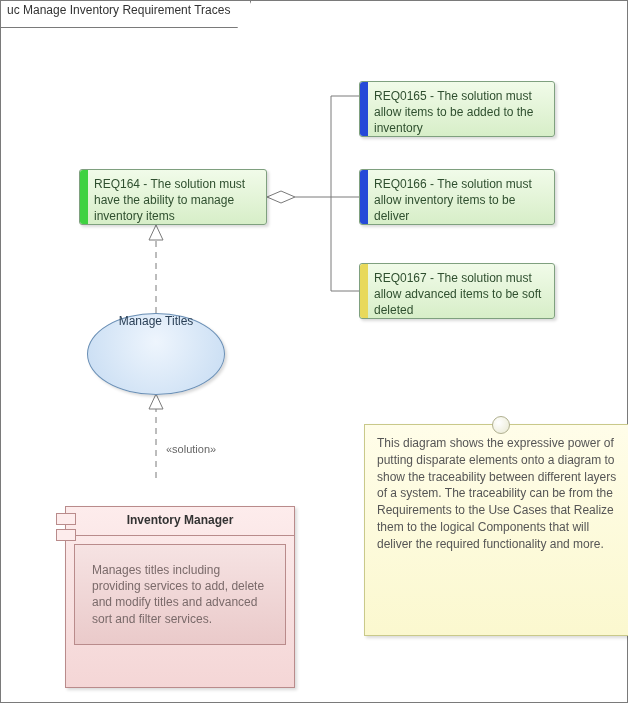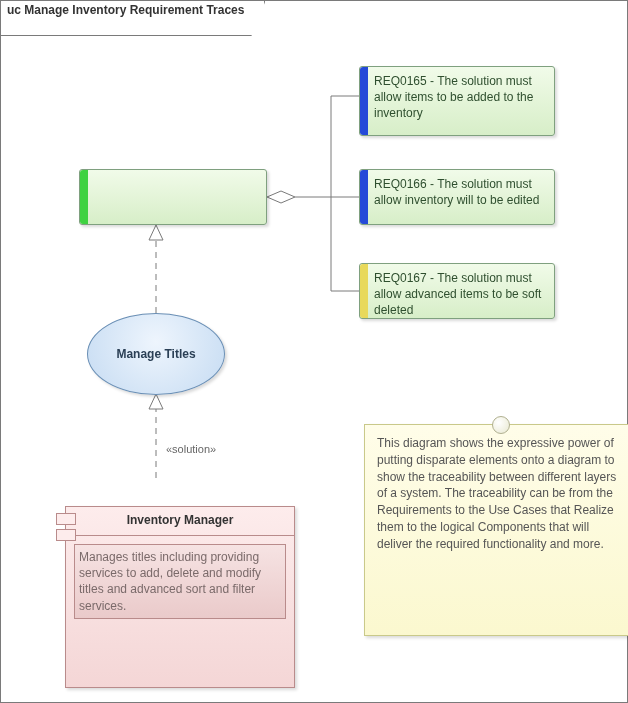--- a/index.html
+++ b/index.html
@@ -1,30 +1,30 @@
 <!DOCTYPE html>
 <html><head>
 <meta charset="utf-8">
 <style>
   html,body{margin:0;padding:0;font-family:"Segoe UI",Arial,sans-serif;font-size:12px;color:#333;background:#fff}
   .frame{position:relative;box-sizing:border-box;width:628px;height:703px;border:1px solid #7a7a7a}
-  .frame-tab{position:absolute;top:0;left:0;height:22px;padding:2px 20px 10px 6px;border-right:1px solid #7a7a7a;border-bottom:1px solid #7a7a7a;background:#fff;font-weight:bold;font-size:12px;
+  .frame-tab{position:absolute;top:0;left:0;height:22px;padding:2px 20px 2px 6px;border-right:1px solid #7a7a7a;border-bottom:1px solid #7a7a7a;background:#fff;font-weight:normal;font-size:12px;
     clip-path:polygon(0 0,100% 0,calc(100% - 14px) 100%,0 100%)}
   .req{position:absolute;box-sizing:border-box;border:1px solid #7fa07f;border-radius:3px;
     background:linear-gradient(to bottom,#f1fbe9,#d7eec8);padding:6px 8px 6px 14px;font-size:12px;line-height:1.35;color:#2f4f2f;
     box-shadow:2px 2px 3px rgba(0,0,0,.15)}
   .req .bar{position:absolute;top:0;left:0;bottom:0;width:8px;border-top-left-radius:3px;border-bottom-left-radius:3px}
   .usecase{position:absolute;box-sizing:border-box;border:1px solid #6a8fb5;border-radius:50%;
-    background:radial-gradient(circle at 50% 35%,#eef5fd,#c5dbf2);display:flex;align-items:center;justify-content:center;
-    font-weight:bold;color:#2a3f55;box-shadow:2px 2px 3px rgba(0,0,0,.15)}
+    background:radial-gradient(circle at 50% 35%,#eef5fd,#c5dbf2);display:flex;justify-content:center;
+    font-weight:normal;color:#2a3f55;box-shadow:2px 2px 3px rgba(0,0,0,.15)}
   .component{position:absolute;box-sizing:border-box;border:1px solid #b98b8b;
     background:linear-gradient(to bottom,#fdecec,#f4d6d6);box-shadow:2px 2px 3px rgba(0,0,0,.15)}
   .component .title{font-weight:bold;text-align:center;padding:6px 6px 8px;border-bottom:1px solid #b98b8b;position:relative}
   .component .lug{position:absolute;width:18px;height:10px;border:1px solid #b98b8b;background:#fdecec;left:-10px}
-  .component .body{margin:8px;padding:4px;border:1px solid #b98b8b;background:linear-gradient(to bottom,#f6e3e3,#eacaca);font-size:12px;color:#7a6a6a;line-height:1.35}
+  .component .body{margin:8px;padding:17px;border:1px solid #b98b8b;background:linear-gradient(to bottom,#f6e3e3,#eacaca);font-size:12px;color:#7a6a6a;line-height:1.35}
   .note{position:absolute;box-sizing:border-box;border:1px solid #c9c98a;background:linear-gradient(to bottom,#fffde9,#fbf8cf);
     padding:10px 12px;font-size:12px;line-height:1.4;color:#555;box-shadow:2px 2px 3px rgba(0,0,0,.15)}
   .pin{position:absolute;width:16px;height:16px;border:1px solid #b0b090;border-radius:50%;
     background:radial-gradient(circle at 35% 35%,#fff,#e8e8d0);top:-9px;left:50%;margin-left:-8px}
   .stereo{position:absolute;font-size:11px;color:#666}
   svg.conn{position:absolute;top:0;left:0;pointer-events:none}
 </style>
 </head>
 <body>
 
@@ -50,30 +50,31 @@
     </g>
 
     <g>
       <line x1="155" y1="477" x2="155" y2="408" stroke="#7a7a7a" stroke-dasharray="6,5"></line>
       <polygon points="155,393 148,408 162,408" fill="#fff" stroke="#7a7a7a"></polygon>
     </g>
   </svg>
 
   <div class="req" style="top:168px;left:78px;width:188px;height:56px">
     <div class="bar" style="background:#3fd241"></div>
+    <span>REQ164 - The solution must have the ability to manage inventory items</span>
   </div>
 
-  <div class="req" style="top:65px;left:358px;width:196px;height:70px">
+  <div class="req" style="top:80px;left:358px;width:196px;height:56px">
     <div class="bar" style="background:#2549d8"></div>
     <span>REQ0165 - The solution must allow items to be added to the inventory</span>
   </div>
 
   <div class="req" style="top:168px;left:358px;width:196px;height:56px">
     <div class="bar" style="background:#2549d8"></div>
-    <span>REQ0166 - The solution must allow inventory will to be edited</span>
+    <span>REQ0166 - The solution must allow inventory items to be deliver</span>
   </div>
 
   <div class="req" style="top:262px;left:358px;width:196px;height:56px">
     <div class="bar" style="background:#e8d95b"></div>
     <span>REQ0167 - The solution must allow advanced items to be soft deleted</span>
   </div>
 
   <div class="usecase" style="top:312px;left:86px;width:138px;height:82px">
     <span>Manage Titles</span>
   </div>

